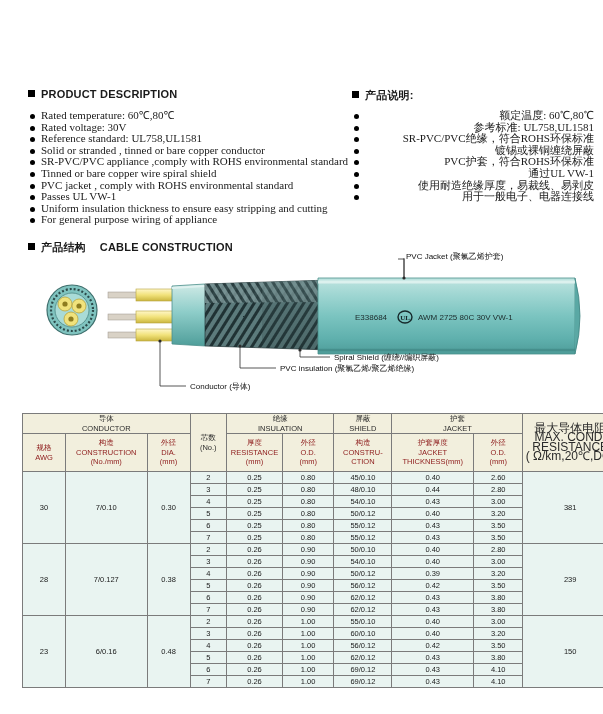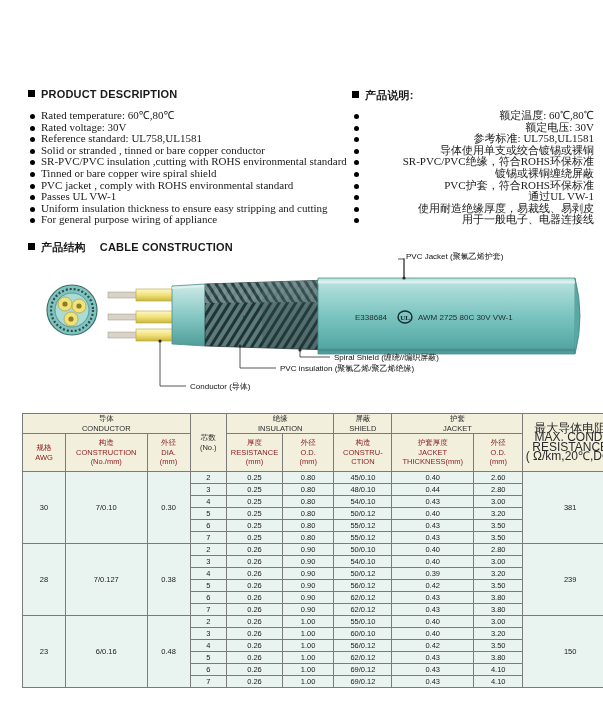--- a/index.html
+++ b/index.html
@@ -80,35 +80,33 @@
   <div class="sec-head" id="head-desc-cn">
     <span class="sq"></span><span>产品说明:</span>
   </div>
 
   <div class="bullets" id="bul-en">
     <ul>
       <li>Rated temperature: 60℃,80℃</li>
       <li>Rated voltage: 30V</li>
       <li>Reference standard: UL758,UL1581</li>
       <li>Solid or stranded , tinned or bare copper conductor</li>
-      <li>SR-PVC/PVC insulation ,cutting with ROHS environmental standard</li>
+      <li>SR-PVC/PVC appliance ,comply with ROHS environmental standard</li>
       <li>Tinned or bare copper wire spiral shield</li>
       <li>PVC jacket , comply with ROHS environmental standard</li>
       <li>Passes UL VW-1</li>
       <li>Uniform insulation thickness to ensure easy stripping and cutting</li>
       <li>For general purpose wiring of appliance</li>
     </ul>
   </div>
 
   <div class="bullets" id="bul-cn">
     <ul>
       <li>额定温度: 60℃,80℃</li>
-      <li>额定电压: 30V</li>
       <li>参考标准: UL758,UL1581</li>
-      <li>导体使用单支或绞合镀锡或裸铜</li>
       <li>SR-PVC/PVC绝缘，符合ROHS环保标准</li>
       <li>镀锡或裸铜缠绕屏蔽</li>
       <li>PVC护套，符合ROHS环保标准</li>
       <li>通过UL VW-1</li>
       <li>使用耐造绝缘厚度，易裁线、易剥皮</li>
       <li>用于一般电子、电器连接线</li>
     </ul>
   </div>
 
   <div class="sec-head" id="head-constr">

